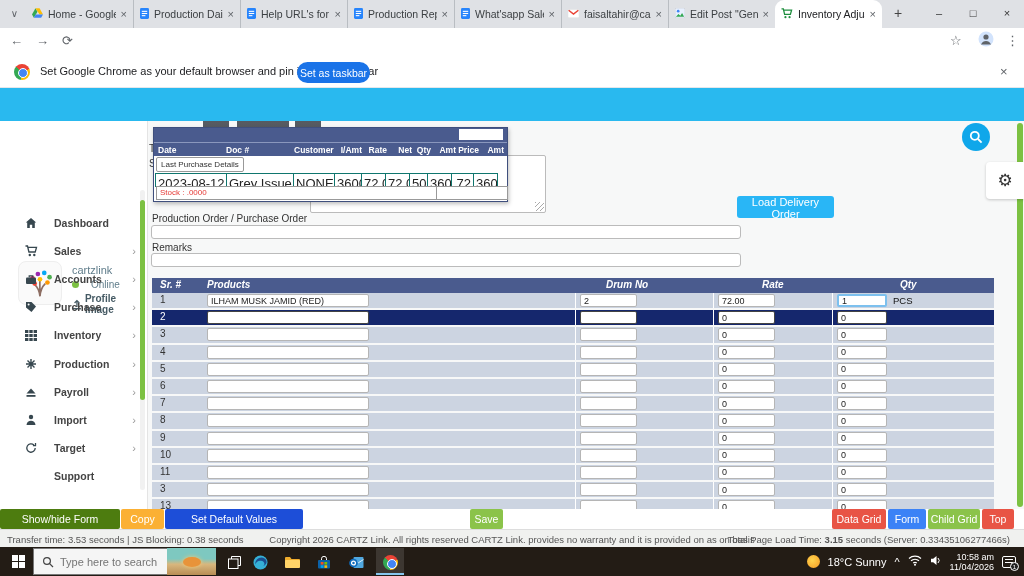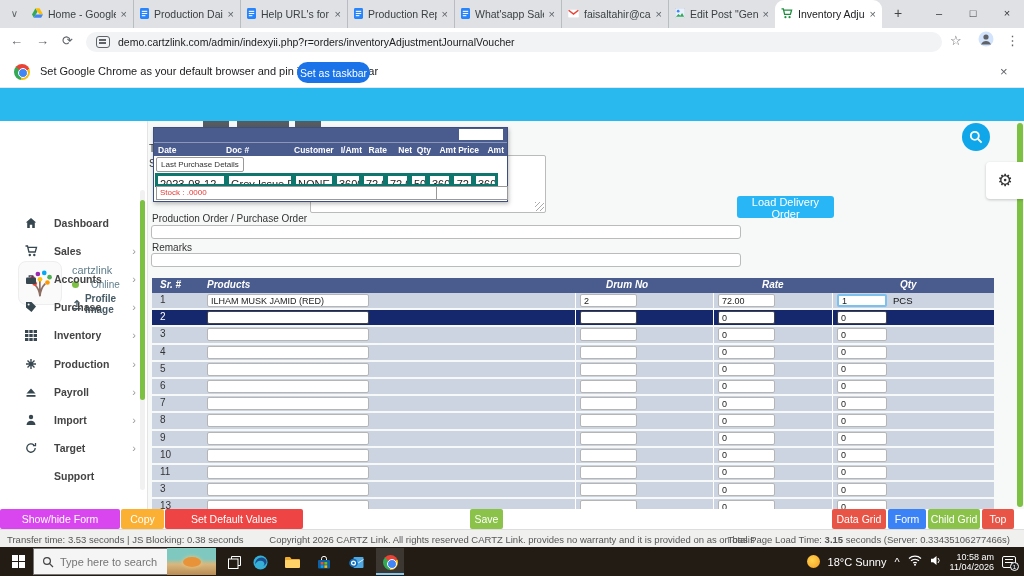--- a/index.html
+++ b/index.html
@@ -98,21 +98,21 @@
     padding:1px 0 0 4px; position:relative; white-space:nowrap; }
   .pop-title-box { position:absolute; right:4px; top:1px; width:44px; height:11px; background:#fff; }
   .pop-cols { height:14px; background:#4a5b8e; border-top:1px solid #8a97bd; display:flex;
     color:#fff; font-size:8.5px; font-weight:bold; align-items:center; }
   .pc { overflow:hidden; white-space:nowrap; }
   .pc.num { text-align:right; padding-right:2px; }
   .pop-body { background:#fff; position:relative; height:45px; }
   .lpd-tab { position:absolute; left:2px; top:1px; font-size:8px; color:#333; border:1px solid #999;
     border-radius:2px; padding:2px 4px; background:#fff; }
   .pop-row { position:absolute; left:2px; top:17px; display:flex; height:14px; }
-  .prc { border:3px solid #0f766e; margin-left:-1px; font-size:11px; color:#222; padding:2px 2px 0 2px;
+  .prc { border:1px solid #0f766e; margin-left:-1px; font-size:13px; color:#222; padding:2px 2px 0 2px;
     white-space:nowrap; overflow:hidden; }
   .prc.num { text-align:right; }
   .stock-row { position:absolute; left:2px; top:31px; display:flex; height:13px; }
   .stock-cell { border:1px solid #999; margin-top:-1px; width:281px; font-size:8px; color:#e53935; padding:1px 0 0 3px; }
   .stock-cell2 { border:1px solid #999; margin-top:-1px; margin-left:-1px; width:72px; }
 
   .fab-search { position:absolute; left:814px; top:2px; width:28px; height:28px; border-radius:50%;
     background:#0fa7ea; display:flex; align-items:center; justify-content:center; z-index:4; }
   .gear-card { position:absolute; left:838px; top:41px; width:38px; height:37px; background:#fff;
     border-radius:4px 0 0 4px; box-shadow:0 1px 3px rgba(0,0,0,.2); text-align:center; line-height:37px;
@@ -267,24 +267,20 @@
     <div class="winbtn">–</div>
     <div class="winbtn">□</div>
     <div class="winbtn">×</div>
   </div>
 </div>
 
 <div id="toolbar">
   <span class="navic" style="left:10px">←</span>
   <span class="navic" style="left:36px">→</span>
   <span class="navic" style="left:62px">⟳</span>
-  <div class="urlpill">
-    <span class="site-ic"></span>
-    <span class="urltext">demo.cartzlink.com/admin/indexyii.php?r=orders/inventoryAdjustmentJournalVoucher</span>
-  </div>
   <span class="navic" style="left:950px">☆</span>
   <span class="navic" style="left:978px;top:3px">
     <svg width="16" height="16" viewBox="0 0 16 16">
         <circle cx="8" cy="8" r="7.5" fill="#d2e3fc"></circle>
         <circle cx="8" cy="6" r="2.6" fill="#5f6368"></circle>
         <path d="M3 13.5c1-2.6 3-3.6 5-3.6s4 1 5 3.6z" fill="#5f6368"></path>
       </svg>
   </span>
   <span class="navic" style="left:1006px">⋮</span>
 </div>
@@ -672,23 +668,23 @@
           <input class="gr-rate" value="0" style="">
           <input class="gr-qty" value="0" style="">
           <span class="gr-unit"></span>
         </div>
     </div>
   </div>
   <div class="c-scroll"></div>
 </div>
 
 <div id="actionbar">
-  <button class="abtn" style="left:0;width:120px;background:#d946ef">Show/hide Form</button>
+  <button class="abtn" style="left:0;width:120px;background:#4d7c0f">Show/hide Form</button>
   <button class="abtn" style="left:121px;width:43px;background:#fbb034">Copy</button>
-  <button class="abtn" style="left:165px;width:138px;background:#ef4444">Set Default Values</button>
+  <button class="abtn" style="left:165px;width:138px;background:#1d4ed8">Set Default Values</button>
   <button class="abtn" style="left:470px;width:33px;background:#8bc34a">Save</button>
   <button class="abtn" style="left:832px;width:54px;background:#e85445">Data Grid</button>
   <button class="abtn" style="left:888px;width:38px;background:#3b82f6">Form</button>
   <button class="abtn" style="left:928px;width:52px;background:#8bc34a">Child Grid</button>
   <button class="abtn" style="left:982px;width:32px;background:#e85445">Top</button>
 </div>
 
 <div id="statusbar">
   <span class="sl">Transfer time: 3.53 seconds  | JS Blocking: 0.38 seconds</span>
   <span class="sc">Copyright 2026 CARTZ Link. All rights reserved CARTZ Link. provides no warranty and it is provided on as on basis</span>

